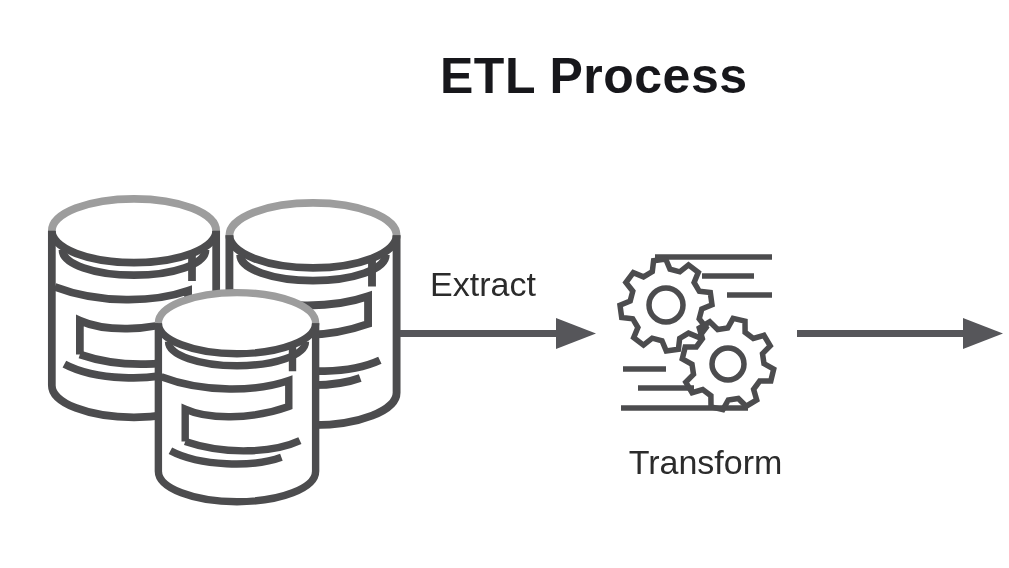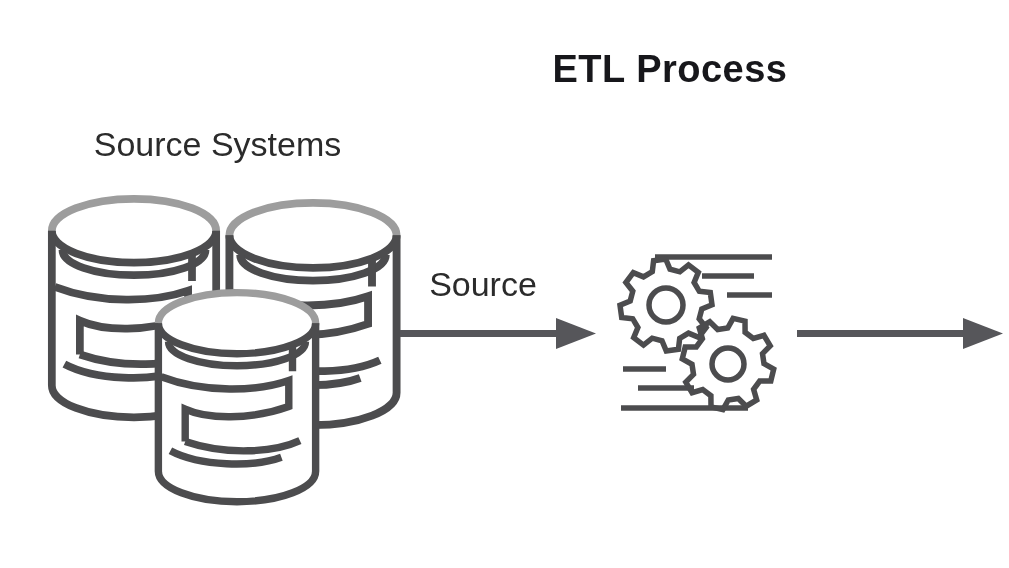--- a/index.html
+++ b/index.html
@@ -5,22 +5,21 @@
   html,body{margin:0;padding:0;background:#fff;}
   .canvas{
     position:relative;
     width:1009px;height:568px;
     background:var(--background,#ffffff);
     font-family:"Liberation Sans",sans-serif;
     overflow:hidden;
   }
   .title{
     position:absolute;left:440px;top:50px;width:460px;
-    text-align:center;
-    font-size:38px;font-weight:700;line-height:1.05;
+    font-size:50px;font-weight:700;line-height:1.05;
     color:var(--title,#17171b);
     letter-spacing:.5px;
   }
   .lbl{
     position:absolute;text-align:center;
     font-size:34px;font-weight:400;line-height:1.1;
     color:var(--label,#2b2b2b);
   }
   #lbl-source{left:40px;top:126px;width:355px;}
   #lbl-extract{left:383px;top:266px;width:200px;}
@@ -34,56 +33,56 @@
   .arrow-shaft{stroke:var(--arrow,#56565a);stroke-width:7;}
   .arrow-head{fill:var(--arrow,#56565a);stroke:none;}
 </style>
 </head>
 <body>
 
 <div class="canvas">
 
   <div class="title">ETL Process</div>
 
-  <div class="lbl" id="lbl-source">Source Systems</div>
 
   <svg class="abs" style="left:38px;top:192px;" width="365" height="320" viewBox="0 0 365 320">
     <symbol id="db-cyl" viewBox="0 0 180 240">
       <path class="db-fill" d="M5,38 A85,33 0 0 1 175,38 L175,198 A85,33 0 0 1 5,198 Z"></path>
       <path class="lite" d="M5,38 A85,33 0 0 1 175,38"></path>
       <path class="ink" d="M5,38 A85,33 0 0 0 175,38"></path>
       <path class="ink" d="M175,38 L175,198 A85,33 0 0 1 5,198 L5,38"></path>
       <path class="ink" d="M16,58 A74,26 0 0 0 164,58"></path>
       <path class="ink" d="M150,62 L150,90"></path>
       <path class="ink" d="M8,96 C55,114 112,112 146,100 L146,128 C104,143 58,142 34,131 L34,166"></path>
       <path class="ink" d="M34,166 C78,181 130,178 158,165"></path>
       <path class="ink" d="M18,176 C50,193 108,194 138,183"></path>
     </symbol>
     <use href="#db-cyl" x="0" y="2" width="192" height="232"></use>
     <use href="#db-cyl" x="186" y="6" width="178" height="236"></use>
     <use href="#db-cyl" x="96" y="96" width="206" height="222"></use>
   </svg>
 
-  <div class="lbl" id="lbl-extract">Source</div>
+  <div class="lbl" id="lbl-extract">Extract</div>
   <svg class="abs" style="left:398px;top:315px;" width="200" height="38" viewBox="0 0 200 38">
     <line class="arrow-shaft" x1="2" y1="18.5" x2="160" y2="18.5"></line>
     <polygon class="arrow-head" points="158,3 198,18.5 158,34"></polygon>
   </svg>
 
   <svg class="abs gears" style="left:610px;top:244px;" width="182" height="178" viewBox="0 0 182 178">
     <line class="ink thin" x1="45" y1="13" x2="162" y2="13"></line>
     <line class="ink thin" x1="92" y1="32" x2="144" y2="32"></line>
     <line class="ink thin" x1="117" y1="51" x2="162" y2="51"></line>
     <line class="ink thin" x1="13" y1="125" x2="56" y2="125"></line>
     <line class="ink thin" x1="28" y1="144" x2="84" y2="144"></line>
     <line class="ink thin" x1="11" y1="164" x2="138" y2="164"></line>
     <path class="ink thin" d="M89.3,47.3L100.3,48.6L102.0,60.7L91.8,65.0L89.2,74.8L96.1,83.5L88.7,93.3L78.5,89.1L69.7,94.3L68.4,105.3L56.3,107.0L52.0,96.8L42.2,94.2L33.5,101.1L23.7,93.7L27.9,83.5L22.7,74.7L11.7,73.4L10.0,61.3L20.2,57.0L22.8,47.2L15.9,38.5L23.3,28.7L33.5,32.9L42.3,27.7L43.6,16.7L55.7,15.0L60.0,25.2L69.8,27.8L78.5,20.9L88.3,28.3L84.1,38.5Z"></path>
     <circle class="ink thin" cx="56" cy="61" r="17"></circle>
     <path class="ink thin" d="M154.0,119.7L163.7,125.1L160.8,137.0L149.7,137.1L143.6,145.3L146.7,155.9L136.2,162.2L128.3,154.5L118.3,156.0L112.9,165.7L101.0,162.8L100.9,151.7L92.7,145.6L82.1,148.7L75.8,138.2L83.5,130.3L82.0,120.3L72.3,114.9L75.2,103.0L86.3,102.9L92.4,94.7L89.3,84.1L99.8,77.8L107.7,85.5L117.7,84.0L123.1,74.3L135.0,77.2L135.1,88.3L143.3,94.4L153.9,91.3L160.2,101.8L152.5,109.7Z"></path>
     <circle class="ink thin" cx="118" cy="120" r="16"></circle>
   </svg>
+  <div class="lbl" id="lbl-transform">Transform</div>
 
   <svg class="abs" style="left:795px;top:315px;" width="212" height="38" viewBox="0 0 212 38">
     <line class="arrow-shaft" x1="2" y1="18.5" x2="170" y2="18.5"></line>
     <polygon class="arrow-head" points="168,3 208,18.5 168,34"></polygon>
   </svg>
 
 </div>
 
 </body></html>

